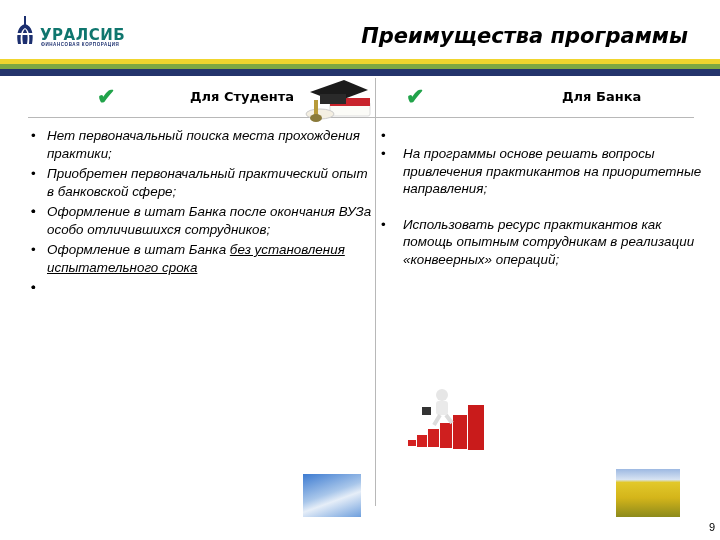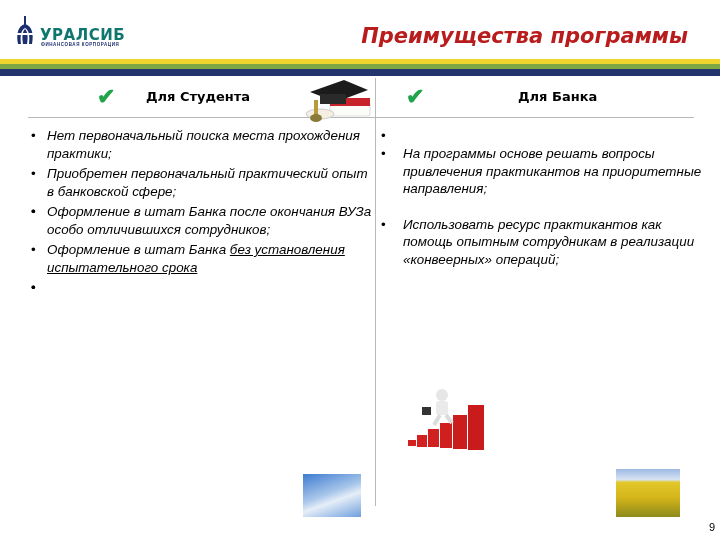--- a/index.html
+++ b/index.html
@@ -1,29 +1,29 @@
 <!DOCTYPE html>
 <html><head>
 <meta charset="utf-8">
 <style>
   * { margin:0; padding:0; box-sizing:border-box; }
   body { width:720px; height:540px; background:#ffffff; position:relative; overflow:hidden; font-family:"Liberation Sans", sans-serif; color:#000; }
   .abs { position:absolute; }
   .logo-icon { left:15px; top:16px; width:20px; height:30px; }
   .logo-name { left:40px; top:26px; font-family:"DejaVu Sans", sans-serif; font-weight:bold; font-size:15px; color:#0f766e; letter-spacing:0.5px; }
   .logo-sub { left:41px; top:42px; font-size:4.5px; color:#1c2f6f; letter-spacing:0.6px; font-weight:bold; }
-  .title { right:32px; top:24px; font-family:"DejaVu Sans", sans-serif; font-style:italic; font-weight:bold; font-size:21px; color:#b91c1c; }
+  .title { right:32px; top:24px; font-family:"DejaVu Sans", sans-serif; font-style:italic; font-weight:bold; font-size:21px; color:#000000; }
   .stripe { left:0; width:720px; }
   .s-yellow { top:59px; height:5px; background:#f0d52e; }
   .s-green { top:64px; height:5px; background:#7ea843; }
   .s-navy { top:69px; height:7px; background:#24346c; }
   .hline { left:28px; top:117px; width:666px; height:1px; background:#b8b8b8; }
   .vline { left:375px; top:78px; width:1px; height:428px; background:#b8b8b8; }
   .check { font-size:22px; color:#21a34a; font-weight:bold; }
-  .col-head { font-family:"DejaVu Sans", sans-serif; font-weight:bold; font-size:13px; }
+  .col-head { font-family:"DejaVu Sans", sans-serif; font-weight:bold; font-size:13px;margin-left:44px; }
   ul.blist { list-style:none; }
   ul.blist li { position:relative; font-style:italic; font-size:13.4px; line-height:17.5px; }
   ul.blist li .dot { position:absolute; left:-16px; top:0; font-style:normal; }
   .left-list { left:47px; top:127px; width:330px; }
   .left-list li { margin-bottom:3px; }
   .right-list { left:403px; top:127px; width:300px; }
   .right-list li { margin-bottom:18px; }
   .u { text-decoration:underline; }
   .img-cap { left:300px; top:78px; width:72px; height:46px; }
   .img-runner { left:400px; top:385px; width:106px; height:76px; }

